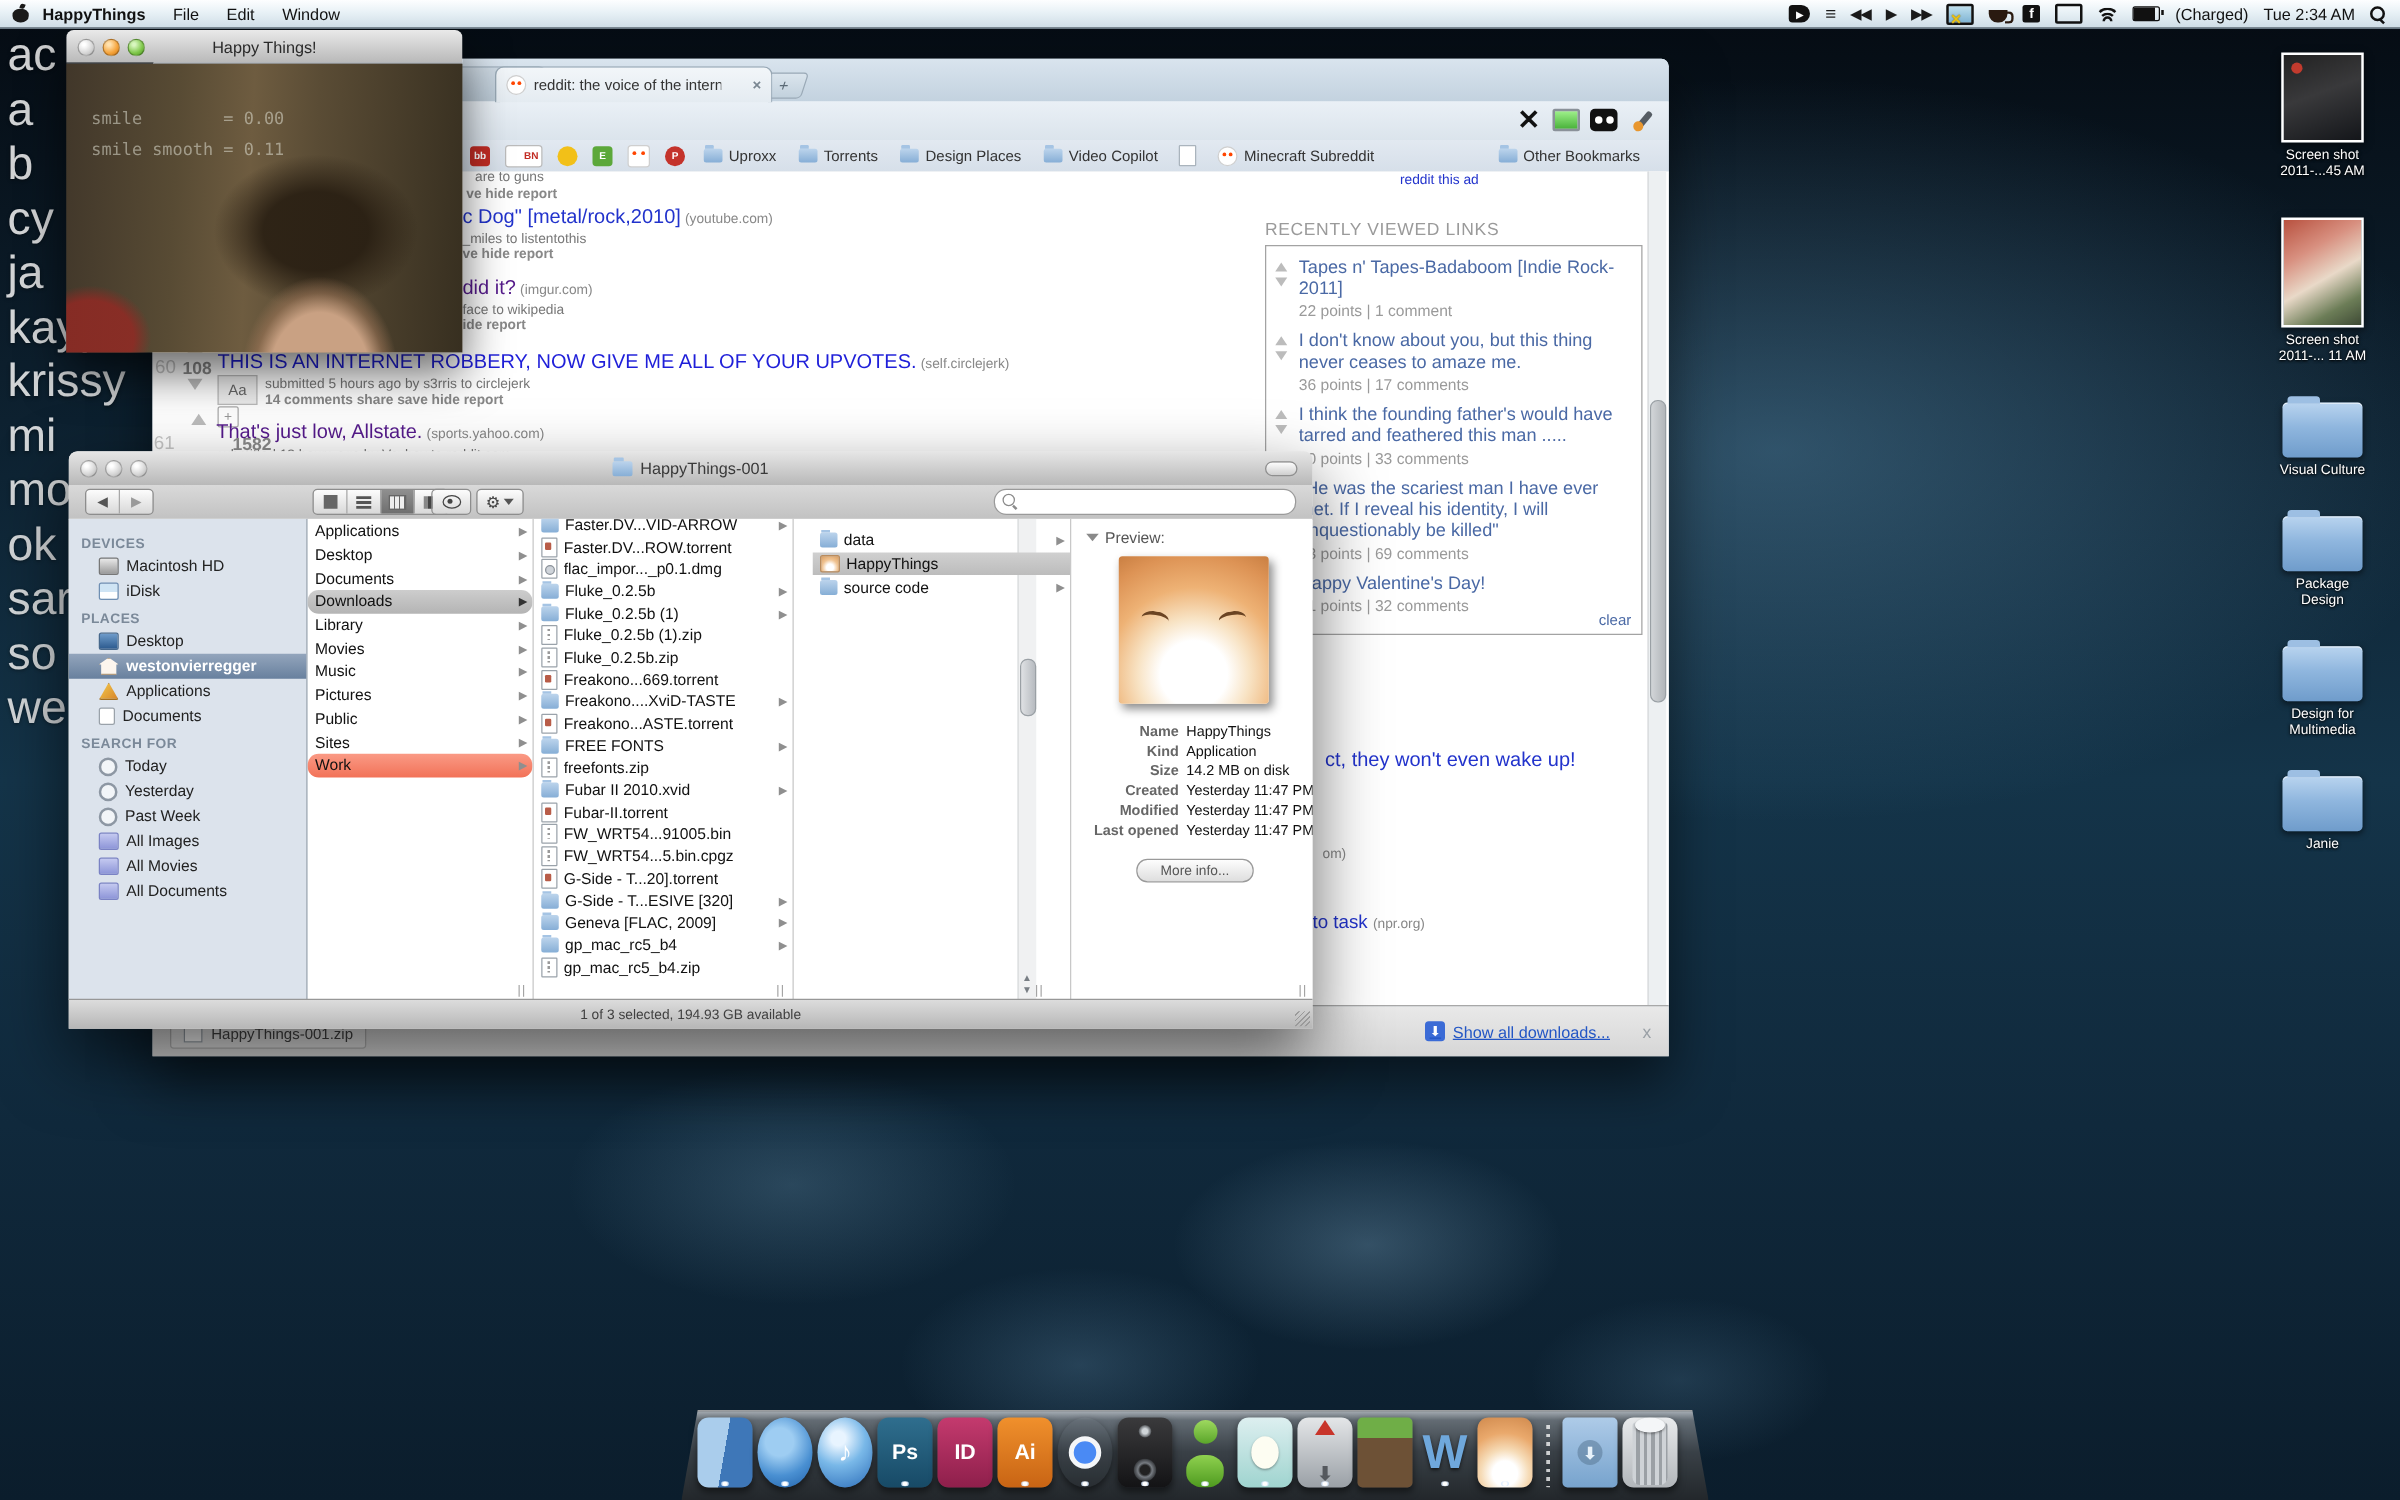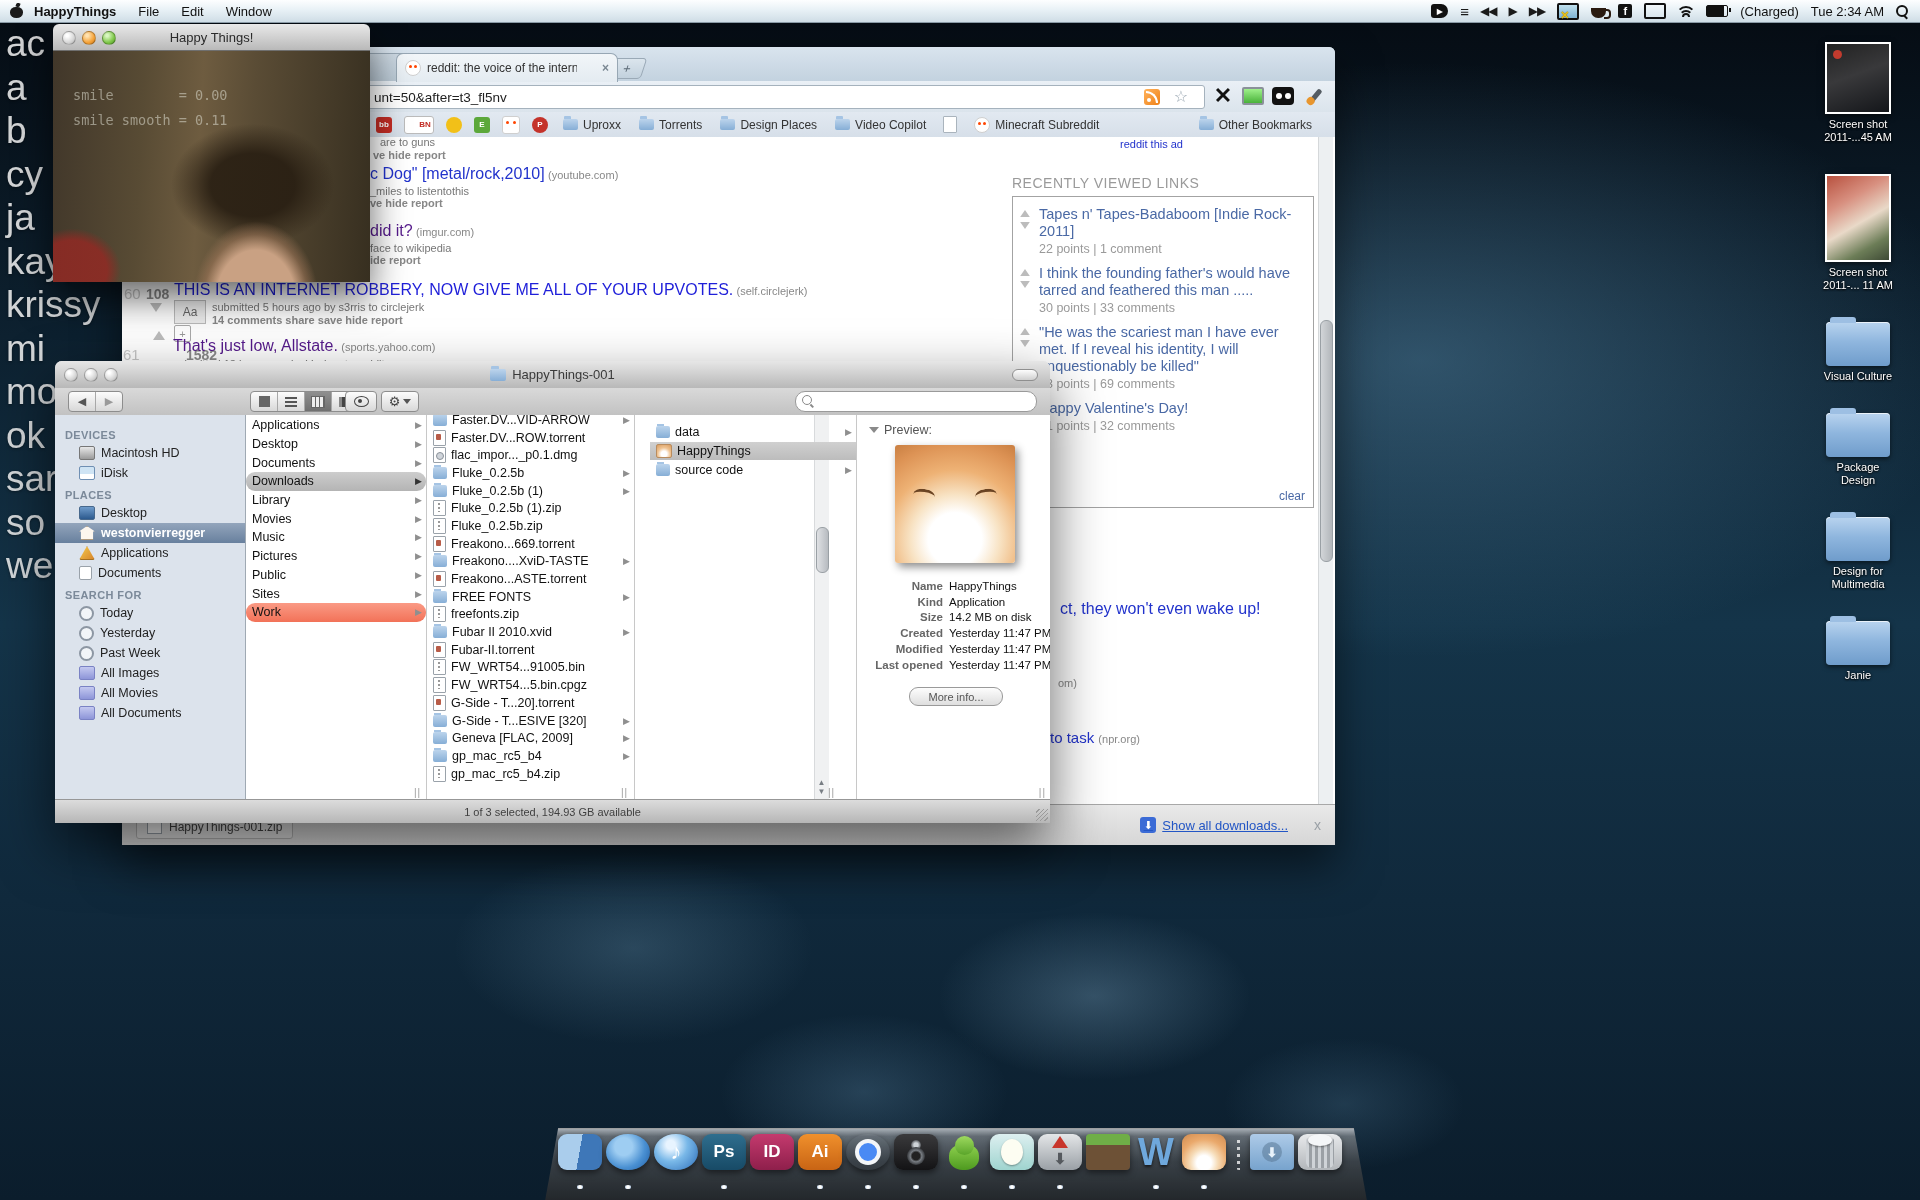--- a/index.html
+++ b/index.html
@@ -36,21 +36,21 @@
   .dicon .dlabel{margin-top:4px;font-size:11px;color:#fff;text-align:center;white-space:pre-line;
     text-shadow:0 1px 2px #000,0 0 3px rgba(0,0,0,.8);line-height:13px;}
 
   
   #dock{left:545px;top:1128px;width:822px;height:72px;z-index:40;
     background:linear-gradient(180deg,rgba(190,195,200,.85) 0%,rgba(120,126,132,.8) 10%,rgba(70,74,78,.78) 45%,rgba(38,40,42,.85) 100%);
     clip-path:polygon(1.6% 0,98.4% 0,100% 100%,0 100%);
     border-top:1px solid rgba(255,255,255,.55);}
   #dock-items{left:558px;top:1134px;display:flex;align-items:flex-end;gap:4px;z-index:41;}
   .ditem{width:44px;height:50px;position:relative;}
-  .dico{width:44px;height:36px;border-radius:9px;position:relative;overflow:hidden;
+  .dico{width:44px;height:56px;border-radius:9px;position:relative;overflow:hidden;
     display:flex;align-items:center;justify-content:center;font-weight:bold;color:#fff;font-size:20px;
     box-shadow:0 3px 6px rgba(0,0,0,.5);}
   .ditem .runlight{display:none;position:absolute;left:50%;bottom:-5px;width:8px;height:4px;margin-left:-4px;border-radius:50%;
     background:radial-gradient(circle,#fff 0 30%,rgba(210,230,255,.8) 60%,transparent 75%);}
   .ditem.running .runlight{display:block;}
   .n-finder .dico{background:linear-gradient(100deg,#aacdec 0 49%,#3e77b8 49%);}
   .n-thunderbird .dico{background:radial-gradient(circle at 40% 35%,#9ecdf2 0 25%,#4a90d2 60%,#1f5fa8);border-radius:50%;}
   .n-itunes .dico{background:radial-gradient(circle at 38% 30%,#e8f4ff 0 12%,#79b8e8 45%,#2b6cb8);border-radius:50%;}
   .n-itunes .dico:before{content:"♪";color:#fff;font-size:22px;}
   .n-photoshop .dico{background:linear-gradient(180deg,#2f6e8e,#174a66);font-size:17px;}
@@ -486,25 +486,20 @@
       <span class="favicon-reddit"></span>
       <span class="tab-title">reddit: the voice of the intern</span>
       <span class="tclose">×</span>
     </div>
     <div id="newtab-btn">
         <span>+</span>
       </div>
   </div>
 
   <div id="chrome-toolbar">
-    <div id="omnibox">
-      <span class="url-text">unt=50&amp;after=t3_fl5nv</span>
-      <span class="rss-ic"></span>
-      <span class="star-ic">☆</span>
-    </div>
     <div id="ext-stop" class="ext">✕</div>
     <div id="ext-screen" class="ext">
         <span class="scr"></span>
       </div>
     <div id="ext-dots" class="ext">
         <span class="dd">
           <i></i>
           <i></i>
         </span>
       </div>
@@ -603,20 +598,30 @@
             <span class="rv-title">Tapes n' Tapes-Badaboom [Indie Rock-2011]</span>
             <div class="rv-meta">22 points | 1 comment</div>
           </span>
         </div>
         <div class="rv-item">
           <span class="rv-arrows">
             <span class="vote up" style="transform:scale(.8);"></span>
             <span class="vote dn" style="transform:scale(.8);"></span>
           </span>
           <span>
+            <span class="rv-title">I don't know about you, but this thing never ceases to amaze me.</span>
+            <div class="rv-meta">36 points | 17 comments</div>
+          </span>
+        </div>
+        <div class="rv-item">
+          <span class="rv-arrows">
+            <span class="vote up" style="transform:scale(.8);"></span>
+            <span class="vote dn" style="transform:scale(.8);"></span>
+          </span>
+          <span>
             <span class="rv-title">I think the founding father's would have tarred and feathered this man .....</span>
             <div class="rv-meta">30 points | 33 comments</div>
           </span>
         </div>
         <div class="rv-item">
           <span class="rv-arrows">
             <span class="vote up" style="transform:scale(.8);"></span>
             <span class="vote dn" style="transform:scale(.8);"></span>
           </span>
           <span>

